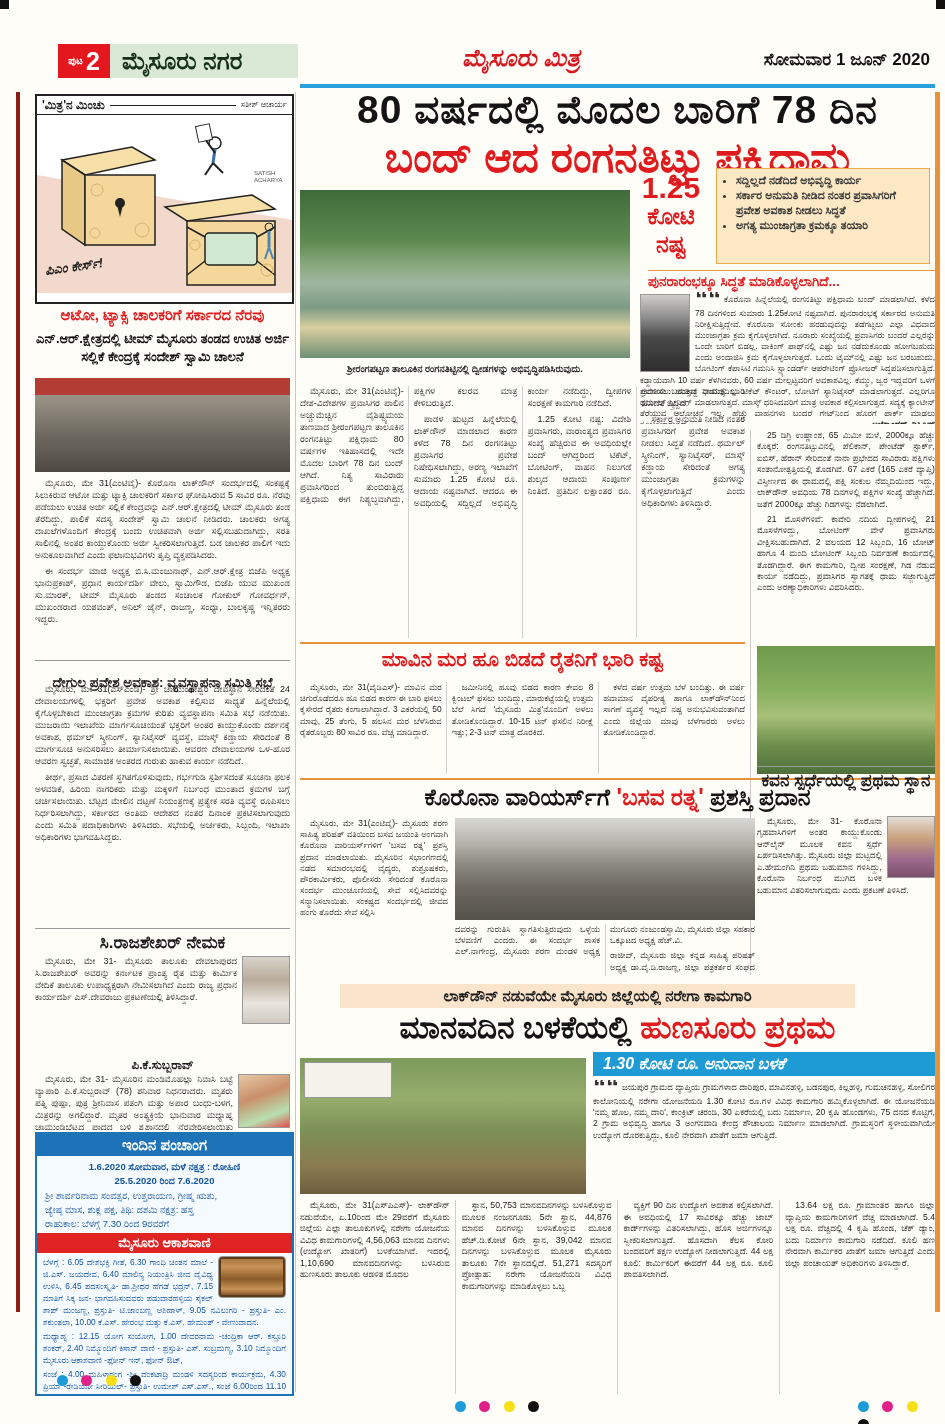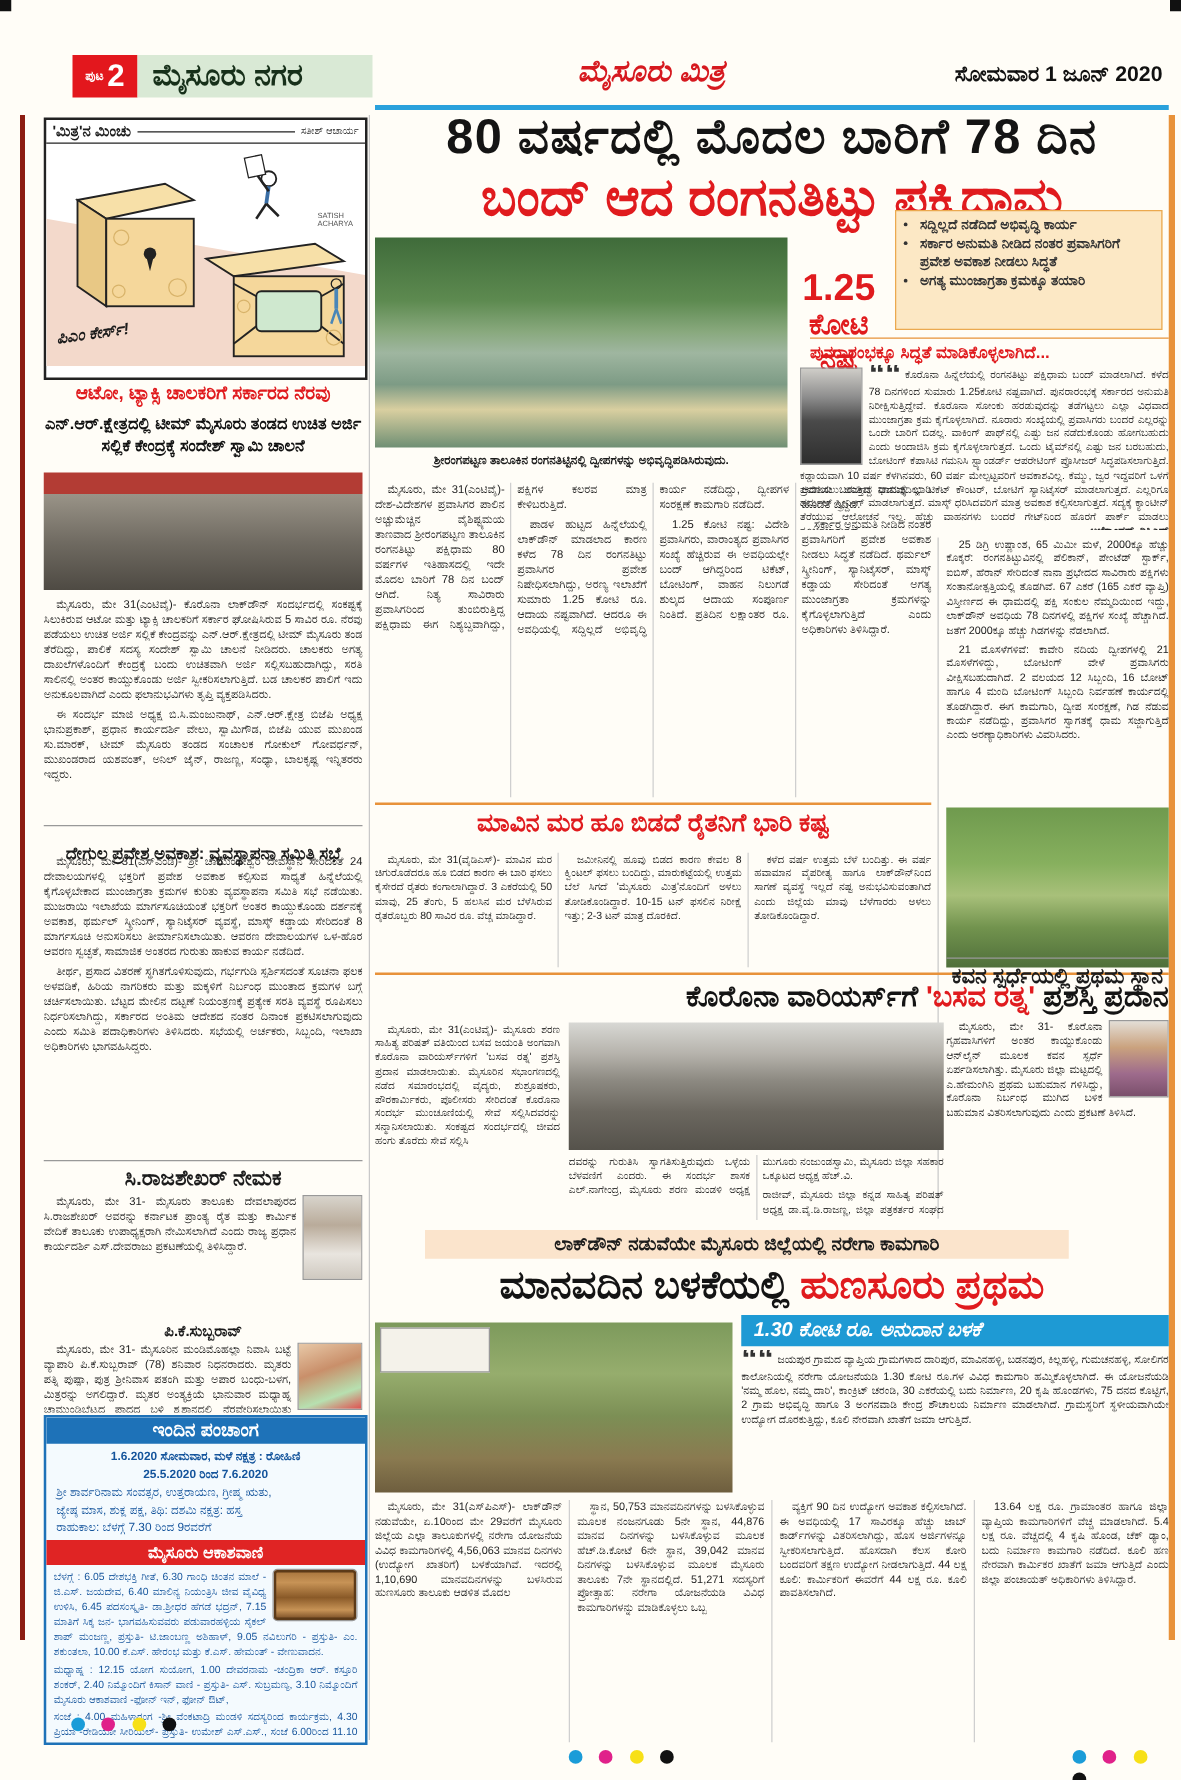--- a/index.html
+++ b/index.html
@@ -130,23 +130,23 @@
       <p style="margin:0 0 2px 0;">ಬೆಳಗ್ಗೆ : 6.05 ದೇಶಭಕ್ತಿ ಗೀತೆ, 6.30 ಗಾಂಧಿ ಚಿಂತನ ಮಾಲೆ - ಜಿ.ಎಸ್. ಜಯದೇವ, 6.40 ಮಾಲಿನ್ಯ ನಿಯಂತ್ರಿಸಿ ಜೀವ ವೈವಿಧ್ಯ ಉಳಿಸಿ, 6.45 ಪದಸಂಸ್ಕೃತಿ- ಡಾ.ಶ್ರೀಧರ ಹೆಗಡೆ ಭದ್ರನ್, 7.15 ಮಾತಿಗೆ ಸಿಕ್ಕ ಜನ- ಭಾಗವಹಿಸುವವರು ಪಡುವಾರಹಳ್ಳಿಯ ಸೈಕಲ್ ಶಾಪ್ ಮಂಜಣ್ಣ, ಪ್ರಸ್ತುತಿ- ಟಿ.ಜಾಂಬಣ್ಣ ಅಶಿಹಾಳ್, 9.05 ನವಿಲುಗರಿ - ಪ್ರಸ್ತುತಿ- ಎಂ. ಶಕುಂತಲಾ, 10.00 ಕೆ.ಎಸ್. ಹೇರಂಭ ಮತ್ತು ಕೆ.ಎಸ್. ಹೇಮಂತ್ - ವೇಣುವಾದನ.</p>
       <p style="margin:0 0 2px 0;">ಮಧ್ಯಾಹ್ನ : 12.15 ಯೋಗ ಸುಯೋಗ, 1.00 ದೇವರನಾಮ -ಚಂದ್ರಿಕಾ ಆರ್. ಕಸ್ತೂರಿ ಶಂಕರ್, 2.40 ನಿಮ್ಮೊಂದಿಗೆ ಕಿಸಾನ್ ವಾಣಿ - ಪ್ರಸ್ತುತಿ- ಎಸ್. ಸುಬ್ರಮಣ್ಯ, 3.10 ನಿಮ್ಮೊಂದಿಗೆ ಮೈಸೂರು ಆಕಾಶವಾಣಿ -ಫೋನ್ ಇನ್, ಫೋನ್ ಔಟ್,</p>
       <p style="margin:0;">ಸಂಜೆ : 4.00 ಮಹಿಳಾರಂಗ -ಶ್ರೀ ವೆಂಕಟಾದ್ರಿ ಮಂಡಳಿ ಸದಸ್ಯರಿಂದ ಕಾರ್ಯಕ್ರಮ, 4.30 ಪ್ರಿಯಾ -ರೇಡಿಯೋ ಸೀರಿಯಲ್- ಪ್ರಸ್ತುತಿ- ಉಮೇಶ್ ಎಸ್.ಎಸ್., ಸಂಜೆ 6.00ರಿಂದ 11.10 ರವರೆಗೆ ಬೆಂಗಳೂರು ಕೇಂದ್ರದ ಸಹಪ್ರಸಾರ.</p>
     </div>
   </div>
 
   <div class="abs center" style="left:300px;top:88px;width:635px;font-size:39px;font-weight:bold;color:#141414;letter-spacing:1px;">80 ವರ್ಷದಲ್ಲಿ ಮೊದಲ ಬಾರಿಗೆ 78 ದಿನ</div>
   <div class="abs center red" style="left:300px;top:134px;width:635px;font-size:42px;font-weight:bold;">ಬಂದ್ ಆದ ರಂಗನತಿಟ್ಟು ಪಕ್ಷಿಧಾಮ</div>
 
   <div class="abs photo" style="left:300px;top:190px;width:330px;height:168px;background:linear-gradient(180deg,#3f6b3a 0%,#5d8a50 30%,#89a97e 45%,#9fb6a0 55%,#7d9b85 70%,#d9cfa0 82%,#6f8f74 100%);"></div>
-  <div class="abs center" style="left:300px;top:363px;width:330px;font-size:9.5px;font-weight:bold;">ಶ್ರೀರಂಗಪಟ್ಟಣ ತಾಲೂಕಿನ ರಂಗನತಿಟ್ಟಿನಲ್ಲಿ ದ್ವೀಪಗಳನ್ನು ಅಭಿವೃದ್ಧಿಪಡಿಸಿರುವುದು.</div>
-
-  <div class="abs center red" style="left:630px;top:172px;width:82px;font-weight:bold;line-height:1.05;margin-top:43px;">
+  <div class="abs center" style="left:300px;top:363px;width:330px;font-size:9.5px;font-weight:bold;">ಶ್ರೀರಂಗಪಟ್ಟಣ ತಾಲೂಕಿನ ರಂಗನತಿಟ್ಟಿನಲ್ಲಿ ದ್ವೀಡಗಳನ್ನು ಅಭಿವೃದ್ಧಿಪಡಿಸಿರುವುದು.</div>
+
+  <div class="abs center red" style="left:630px;top:172px;width:82px;font-weight:bold;line-height:1.05;">
     <div style="font-size:30px;">1.25</div>
     <div style="font-size:23px;">ಕೋಟಿ</div>
     <div style="font-size:23px;margin-top:4px;">ನಷ್ಟ</div>
   </div>
 
   <div class="abs" style="left:716px;top:168px;width:214px;height:96px;background:#fce8c5;border:1px solid #eba94f;padding:4px 6px;box-sizing:border-box;">
     <ul style="margin:0;padding-left:13px;font-size:11px;font-weight:bold;color:#333;line-height:1.35;">
       <li>ಸದ್ದಿಲ್ಲದೆ ನಡೆದಿದೆ ಅಭಿವೃದ್ಧಿ ಕಾರ್ಯ</li>
       <li>ಸರ್ಕಾರ ಅನುಮತಿ ನೀಡಿದ ನಂತರ ಪ್ರವಾಸಿಗರಿಗೆ ಪ್ರವೇಶ ಅವಕಾಶ ನೀಡಲು ಸಿದ್ಧತೆ</li>
       <li>ಅಗತ್ಯ ಮುಂಜಾಗ್ರತಾ ಕ್ರಮಕ್ಕೂ ತಯಾರಿ</li>
@@ -177,21 +177,21 @@
   <div class="abs hline-orange" style="left:300px;top:642px;width:445px;"></div>
   <div class="abs center red" style="left:300px;top:648px;width:445px;font-size:20px;font-weight:bold;">ಮಾವಿನ ಮರ ಹೂ ಬಿಡದೆ ರೈತನಿಗೆ ಭಾರಿ ಕಷ್ಟ</div>
   <div class="abs bt colrule" style="left:300px;top:682px;width:445px;height:92px;column-count:3;column-gap:10px;overflow:hidden;font-size:8.4px;">
     <p>ಮೈಸೂರು, ಮೇ 31(ವೈಡಿಎಸ್)- ಮಾವಿನ ಮರ ಚಿಗುರೊಡೆದರೂ ಹೂ ಬಿಡದ ಕಾರಣ ಈ ಬಾರಿ ಫಸಲು ಕೈಸೇರದೆ ರೈತರು ಕಂಗಾಲಾಗಿದ್ದಾರೆ. 3 ಎಕರೆಯಲ್ಲಿ 50 ಮಾವು, 25 ತೆಂಗು, 5 ಹಲಸಿನ ಮರ ಬೆಳೆಸಿರುವ ರೈತರೊಬ್ಬರು 80 ಸಾವಿರ ರೂ. ವೆಚ್ಚ ಮಾಡಿದ್ದಾರೆ.</p>
     <p>ಜಮೀನಿನಲ್ಲಿ ಹೂವು ಬಿಡದ ಕಾರಣ ಕೇವಲ 8 ಕ್ವಿಂಟಲ್ ಫಸಲು ಬಂದಿದ್ದು, ಮಾರುಕಟ್ಟೆಯಲ್ಲಿ ಉತ್ತಮ ಬೆಲೆ ಸಿಗದೆ 'ಮೈಸೂರು ಮಿತ್ರ'ನೊಂದಿಗೆ ಅಳಲು ತೋಡಿಕೊಂಡಿದ್ದಾರೆ. 10-15 ಟನ್ ಫಸಲಿನ ನಿರೀಕ್ಷೆ ಇತ್ತು; 2-3 ಟನ್ ಮಾತ್ರ ದೊರಕಿದೆ.</p>
     <p>ಕಳೆದ ವರ್ಷ ಉತ್ತಮ ಬೆಳೆ ಬಂದಿತ್ತು. ಈ ವರ್ಷ ಹವಾಮಾನ ವೈಪರೀತ್ಯ ಹಾಗೂ ಲಾಕ್‌ಡೌನ್‌ನಿಂದ ಸಾಗಣೆ ವ್ಯವಸ್ಥೆ ಇಲ್ಲದೆ ನಷ್ಟ ಅನುಭವಿಸುವಂತಾಗಿದೆ ಎಂದು ಜಿಲ್ಲೆಯ ಮಾವು ಬೆಳೆಗಾರರು ಅಳಲು ತೋಡಿಕೊಂಡಿದ್ದಾರೆ.</p>
   </div>
   <div class="abs photo" style="left:757px;top:646px;width:178px;height:128px;background:linear-gradient(180deg,#6f9a4e 0%,#87b05e 35%,#a8c07a 55%,#72934e 75%,#4f6f3a 100%);"></div>
 
   <div class="abs hline-orange" style="left:300px;top:778px;width:635px;"></div>
-  <div class="abs center" style="left:300px;top:784px;width:635px;font-size:23px;font-weight:bold;color:#141414;text-align:right;">
+  <div class="abs center" style="left:300px;top:784px;width:635px;font-size:23px;font-weight:bold;color:#141414;">
     <span>ಕೊರೊನಾ ವಾರಿಯರ್ಸ್‌ಗೆ </span><span class="red">'ಬಸವ ರತ್ನ'</span><span> ಪ್ರಶಸ್ತಿ ಪ್ರದಾನ</span>
   </div>
   <div class="abs bt" style="left:300px;top:818px;width:148px;height:158px;overflow:hidden;font-size:8.4px;">
     <p>ಮೈಸೂರು, ಮೇ 31(ಎಂಟಿವೈ)- ಮೈಸೂರು ಶರಣ ಸಾಹಿತ್ಯ ಪರಿಷತ್ ವತಿಯಿಂದ ಬಸವ ಜಯಂತಿ ಅಂಗವಾಗಿ ಕೊರೊನಾ ವಾರಿಯರ್ಸ್‌ಗಳಿಗೆ 'ಬಸವ ರತ್ನ' ಪ್ರಶಸ್ತಿ ಪ್ರದಾನ ಮಾಡಲಾಯಿತು. ಮೈಸೂರಿನ ಸಭಾಂಗಣದಲ್ಲಿ ನಡೆದ ಸಮಾರಂಭದಲ್ಲಿ ವೈದ್ಯರು, ಶುಶ್ರೂಷಕರು, ಪೌರಕಾರ್ಮಿಕರು, ಪೊಲೀಸರು ಸೇರಿದಂತೆ ಕೊರೊನಾ ಸಂದರ್ಭ ಮುಂಚೂಣಿಯಲ್ಲಿ ಸೇವೆ ಸಲ್ಲಿಸಿದವರನ್ನು ಸನ್ಮಾನಿಸಲಾಯಿತು. ಸಂಕಷ್ಟದ ಸಂದರ್ಭದಲ್ಲಿ ಜೀವದ ಹಂಗು ತೊರೆದು ಸೇವೆ ಸಲ್ಲಿಸಿ</p>
   </div>
   <div class="abs photo" style="left:455px;top:818px;width:300px;height:102px;background:linear-gradient(180deg,#d8d8d4 0%,#b5b2ab 25%,#8d8a82 45%,#6b675f 70%,#55524b 100%);"></div>
   <div class="abs bt colrule" style="left:455px;top:924px;width:300px;height:52px;column-count:2;column-gap:10px;overflow:hidden;font-size:8.4px;">
     <p style="text-indent:0;">ದವರನ್ನು ಗುರುತಿಸಿ ಸ್ವಾಗತಿಸುತ್ತಿರುವುದು ಒಳ್ಳೆಯ ಬೆಳವಣಿಗೆ ಎಂದರು. ಈ ಸಂದರ್ಭ ಶಾಸಕ ಎಲ್.ನಾಗೇಂದ್ರ, ಮೈಸೂರು ಶರಣ ಮಂಡಳಿ ಅಧ್ಯಕ್ಷ ಮುಗೂರು ನಂಜುಂಡಸ್ವಾಮಿ, ಮೈಸೂರು ಜಿಲ್ಲಾ ಸಹಕಾರ ಒಕ್ಕೂಟದ ಅಧ್ಯಕ್ಷ ಹೆಚ್.ವಿ.</p>
     <p style="text-indent:0;">ರಾಜೀವ್, ಮೈಸೂರು ಜಿಲ್ಲಾ ಕನ್ನಡ ಸಾಹಿತ್ಯ ಪರಿಷತ್ ಅಧ್ಯಕ್ಷ ಡಾ.ವೈ.ಡಿ.ರಾಜಣ್ಣ, ಜಿಲ್ಲಾ ಪತ್ರಕರ್ತರ ಸಂಘದ ಅಧ್ಯಕ್ಷ ಸಿ.ಕೆ.ಮಹೇಂದ್ರ, ಮುಖಂಡರಾದ ಯು.ಎಸ್. ಶೇಖರ್, ಡಾ.ಡಿ.ತಿಮ್ಮಯ್ಯ ಮತ್ತಿತರರಿದ್ದರು.</p>
   </div>

